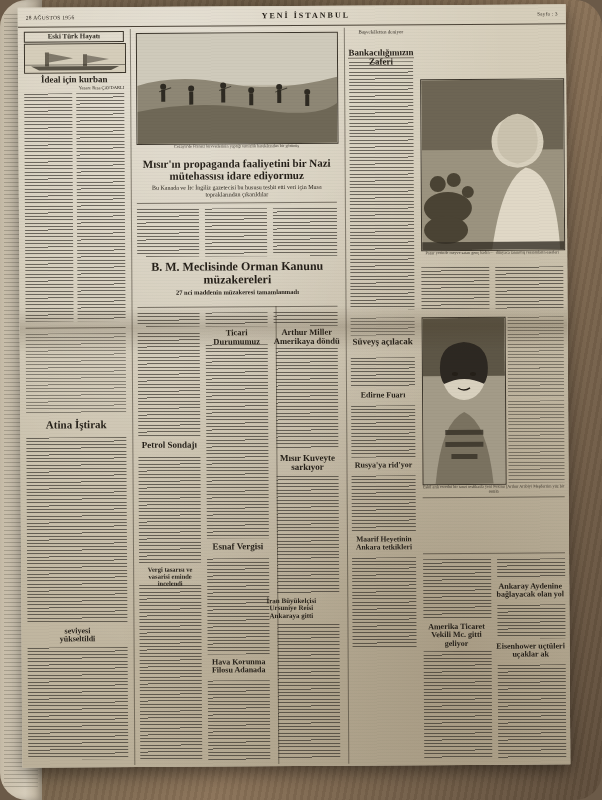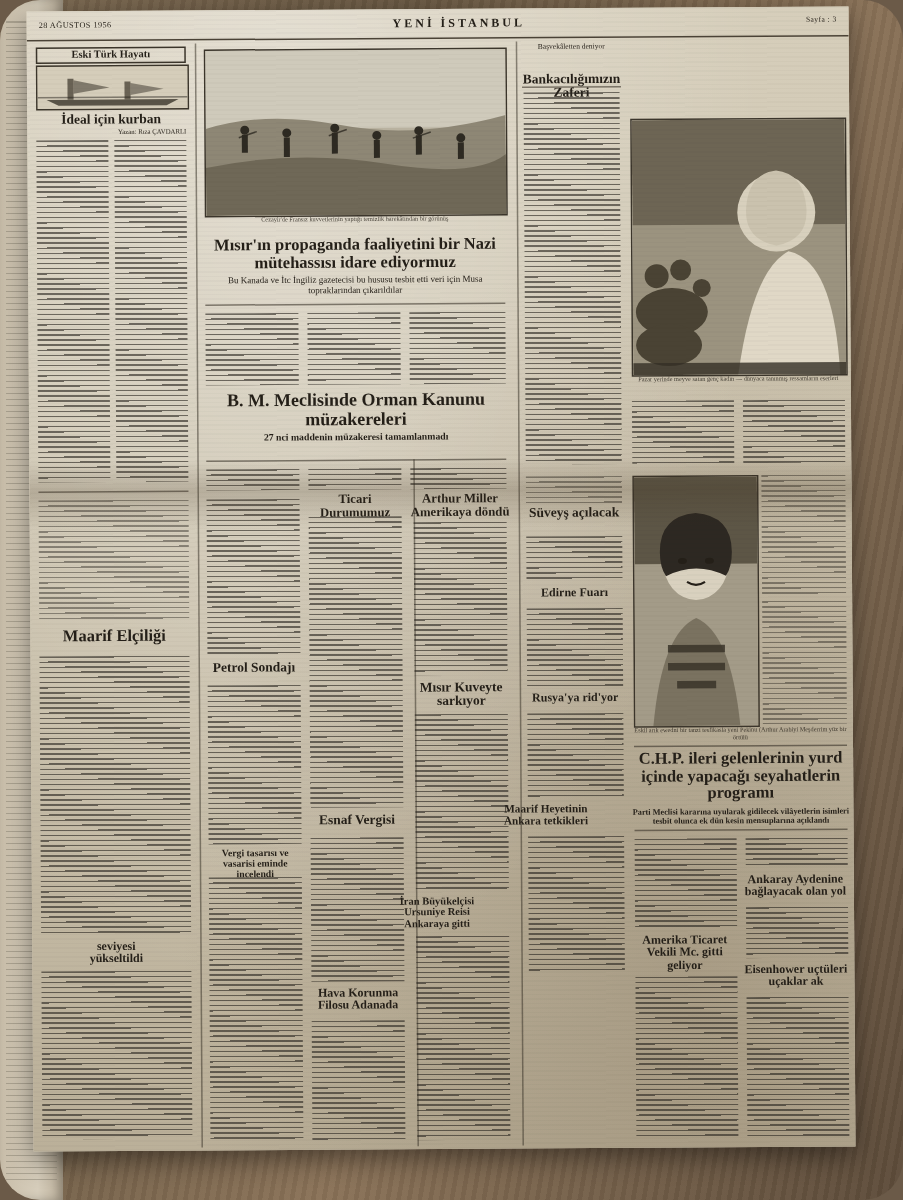--- a/index.html
+++ b/index.html
@@ -124,21 +124,21 @@
       <div class="hd" style="font-size:9px;">İdeal için kurban</div>
       <div style="font-size:4.5px;text-align:right;margin-top:1px;">Yazan: Rıza ÇAVDARLI</div>
     </div>
     <div class="block txt" style="left:6px;top:86px;width:48px;height:228px;"></div>
     <div class="block txt" style="left:58px;top:86px;width:48px;height:228px;"></div>
 
     <div class="hr" style="left:6px;top:320px;width:100px;"></div>
     <div class="block txt light" style="left:6px;top:326px;width:100px;height:80px;"></div>
 
     <div class="block" style="left:4px;top:412px;width:104px;">
-      <div class="hd" style="font-size:11px;">Maarif Elçiliği</div>
+      <div class="hd" style="font-size:11px;">Atina İştirak</div>
     </div>
     <div class="block txt" style="left:6px;top:430px;width:100px;height:186px;"></div>
 
     <div class="block" style="left:4px;top:620px;width:104px;">
       <div class="hd" style="font-size:8px;">seviyesi</div>
       <div class="hd" style="font-size:8px;">yükseltildi</div>
     </div>
     <div class="block txt" style="left:6px;top:640px;width:100px;height:112px;"></div>
 
     <div class="ph" style="left:118px;top:26px;width:200px;height:110px;">
@@ -237,21 +237,21 @@
     </div>
     <div class="block txt" style="left:331px;top:352px;width:64px;height:30px;"></div>
     <div class="block" style="left:330px;top:386px;width:66px;">
       <div class="hd" style="font-size:8px;">Edirne Fuarı</div>
     </div>
     <div class="block txt" style="left:331px;top:400px;width:64px;height:52px;"></div>
     <div class="block" style="left:330px;top:456px;width:66px;">
       <div class="hd" style="font-size:8px;">Rusya'ya rid'yor</div>
     </div>
     <div class="block txt" style="left:331px;top:470px;width:64px;height:56px;"></div>
-    <div class="block" style="left:310px;top:530px;width:66px;">
+    <div class="block" style="left:330px;top:530px;width:66px;">
       <div class="hd" style="font-size:7.5px;">Maarif Heyetinin Ankara tetkikleri</div>
     </div>
     <div class="block txt" style="left:331px;top:552px;width:64px;height:90px;"></div>
 
 
     <div class="ph" style="left:402px;top:74px;width:142px;height:170px;">
       <svg class="inner" viewBox="0 0 142 170" preserveAspectRatio="none">
         <rect width="142" height="170" fill="#9b937f"></rect>
         <rect x="0" y="0" width="142" height="70" fill="#6d6554"></rect>
         <circle cx="96" cy="62" r="26" fill="#d8d0bd"></circle>
@@ -291,24 +291,20 @@
           <rect x="22" y="124" width="38" height="5"></rect>
           <rect x="28" y="136" width="26" height="5"></rect>
         </g>
       </svg>
     </div>
     <div class="block txt light" style="left:488px;top:312px;width:56px;height:80px;"></div>
     <div class="block txt light" style="left:488px;top:396px;width:56px;height:82px;"></div>
     <div class="block cap" style="left:402px;top:480px;width:142px;">Eskil arık ewedni bir tanzi tesfikasla yeni Pekinu (Arthur Arabiyi Meşderrim yüz bir örtülü</div>
 
     <div class="hr" style="left:402px;top:492px;width:142px;"></div>
-    <div class="block" style="left:400px;top:496px;width:146px;">
-      <div class="hd" style="font-size:11px;">C.H.P. ileri gelenlerinin yurd içinde yapacağı seyahatlerin programı</div>
-      <div class="sub" style="font-size:5.5px;margin-top:3px;font-weight:bold;">Parti Meclisi kararına uyularak gidilecek vilâyetlerin isimleri tesbit olunca ek dün kesin mensuplarına açıklandı</div>
-    </div>
     <div class="hr" style="left:402px;top:548px;width:142px;"></div>
 
     <div class="block txt" style="left:402px;top:554px;width:68px;height:60px;"></div>
     <div class="block txt" style="left:476px;top:554px;width:68px;height:20px;"></div>
 
     <div class="block" style="left:474px;top:578px;width:70px;">
       <div class="hd" style="font-size:8px;">Ankaray Aydenine bağlayacak olan yol</div>
     </div>
     <div class="block txt" style="left:476px;top:600px;width:68px;height:34px;"></div>
 

